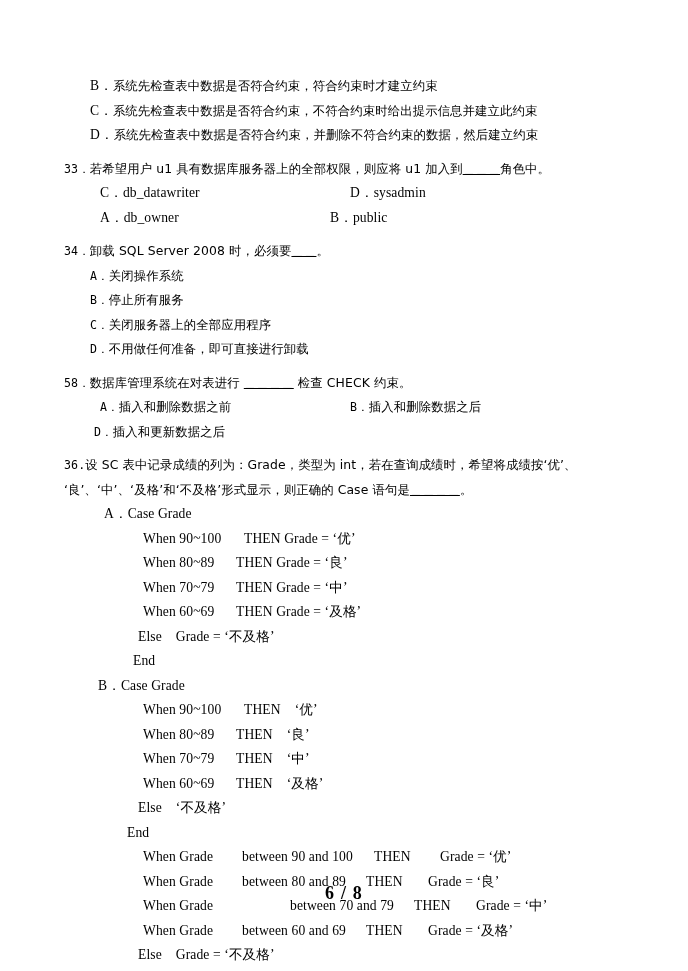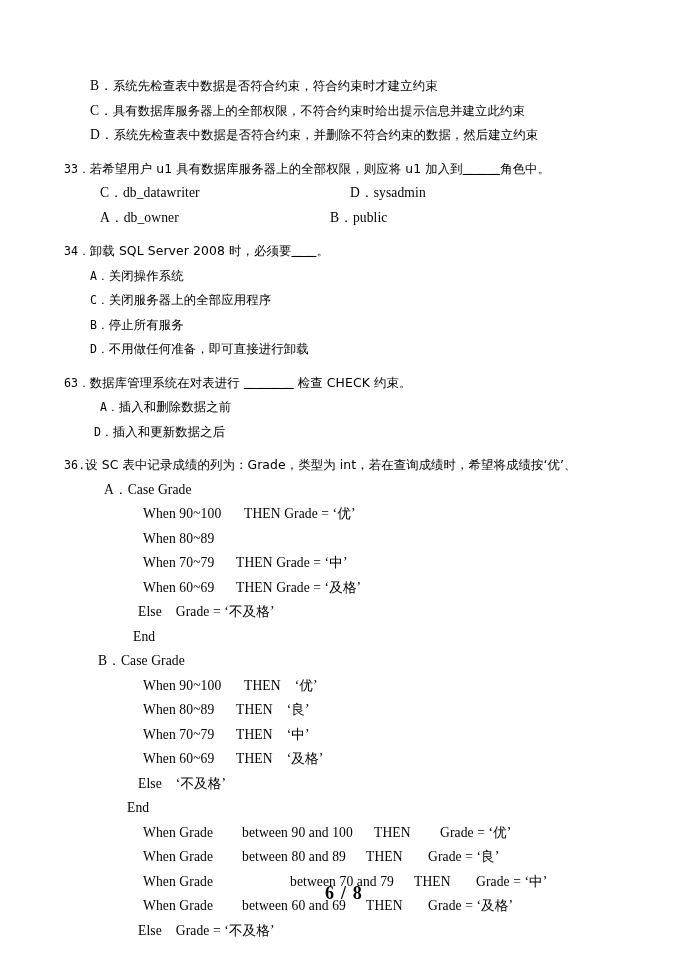--- a/index.html
+++ b/index.html
@@ -87,61 +87,63 @@
   .u-fill { text-decoration: underline; }
 </style>
 </head>
 <body>
 
 <div class="page">
   <div class="body-area">
 
     <div class="qblock">
       <div class="ln cn" style="padding-left:26px;"><span class="serif">B．</span><span class="cn">系统先检查表中数据是否符合约束，符合约束时才建立约束</span></div>
-      <div class="ln cn" style="padding-left:26px;"><span class="serif">C．</span><span class="cn">具有数据库服务器上的全部权限，不符合约束时给出提示信息并建立此约束</span></div>
+      <div class="ln cn" style="padding-left:26px;"><span class="serif">C．</span><span class="cn">系统先检查表中数据是否符合约束，不符合约束时给出提示信息并建立此约束</span></div>
       <div class="ln cn" style="padding-left:26px;"><span class="serif">D．</span><span class="cn">系统先检查表中数据是否符合约束，并删除不符合约束的数据，然后建立约束</span></div>
     </div>
 
     <div class="qblock gap-before">
       <div class="ln cn qhead"><span class="mono">33．</span><span class="cn">若希望用户 u1 具有数据库服务器上的全部权限，则应将 u1 加入到</span><span class="cn u-fill">＿＿＿</span><span class="cn">角色中。</span></div>
       <div class="ln two-col-row ind-opt">
         <span class="col-a-wide"><span class="serif">C．</span><span class="serif">db_datawriter</span></span>
         <span class="col-b"><span class="serif">D．</span><span class="serif">sysadmin</span></span>
       </div>
       <div class="ln two-col-row ind-opt">
         <span class="col-a"><span class="serif">A．</span><span class="serif">db_owner</span></span>
         <span class="col-b"><span class="serif">B．</span><span class="serif">public</span></span>
       </div>
     </div>
 
     <div class="qblock gap-before">
       <div class="ln cn qhead"><span class="mono">34．</span><span class="cn">卸载 SQL  Server  2008 时，必须要</span><span class="cn u-fill">＿＿</span><span class="cn">。</span></div>
       <div class="ln cn ind-opt34"><span class="mono">A．</span><span class="cn">关闭操作系统</span></div>
+      <div class="ln cn ind-opt34"><span class="mono">B．</span><span class="cn">停止所有服务</span></div>
       <div class="ln cn ind-opt34"><span class="mono">C．</span><span class="cn">关闭服务器上的全部应用程序</span></div>
-      <div class="ln cn ind-opt34"><span class="mono">B．</span><span class="cn">停止所有服务</span></div>
       <div class="ln cn ind-opt34"><span class="mono">D．</span><span class="cn">不用做任何准备，即可直接进行卸载</span></div>
     </div>
 
     <div class="qblock gap-before">
-      <div class="ln cn qhead"><span class="mono">63．</span><span class="cn">数据库管理系统在对表进行 </span><span class="cn u-fill">＿＿＿＿</span><span class="cn"> 检查 CHECK 约束。</span></div>
+      <div class="ln cn qhead"><span class="mono">58．</span><span class="cn">数据库管理系统在对表进行 </span><span class="cn u-fill">＿＿＿＿</span><span class="cn"> 检查 CHECK 约束。</span></div>
       <div class="ln two-col-row ind-opt">
         <span class="col-a-wide"><span class="mono">A．</span><span class="cn">插入和删除数据之前</span></span>
+        <span class="col-b"><span class="mono">B．</span><span class="cn">插入和删除数据之后</span></span>
       </div>
       <div class="ln two-col-row" style="padding-left:30px;">
         <span class="col-b"><span class="mono">D．</span><span class="cn">插入和更新数据之后</span></span>
       </div>
     </div>
 
     <div class="qblock gap-before">
       <div class="ln cn" style="white-space:pre;"><span class="mono">36.</span><span class="cn">设 SC 表中记录成绩的列为：Grade，类型为 int，若在查询成绩时，希望将成绩按‘优’、</span></div>
+      <div class="ln cn"><span class="cn">‘良’、‘中’、‘及格’和‘不及格’形式显示，则正确的 Case 语句是</span><span class="cn u-fill">＿＿＿＿</span><span class="cn">。</span></div>
 
       <div>
         <div class="ln serif ind-opt36"><span>A．</span><span>Case Grade</span></div>
         <div class="ln serif crow ind-when"><span style="flex:0 0 101px;">When 90~100</span><span>THEN Grade = ‘优’</span></div>
-        <div class="ln serif crow ind-when"><span style="flex:0 0 93px;">When 80~89</span></div>
+        <div class="ln serif crow ind-when"><span style="flex:0 0 93px;">When 80~89</span><span>THEN Grade = ‘良’</span></div>
         <div class="ln serif crow ind-when"><span style="flex:0 0 93px;">When 70~79</span><span>THEN Grade = ‘中’</span></div>
         <div class="ln serif crow ind-when"><span style="flex:0 0 93px;">When 60~69</span><span>THEN Grade = ‘及格’</span></div>
         <div class="ln serif ind-else">Else    Grade = ‘不及格’</div>
         <div class="ln serif ind-endA">End</div>
       </div>
 
       <div>
         <div class="ln serif" style="padding-left:34px;"><span>B．</span><span>Case Grade</span></div>
         <div class="ln serif crow ind-when"><span style="flex:0 0 101px;">When 90~100</span><span>THEN    ‘优’</span></div>
         <div class="ln serif crow ind-when"><span style="flex:0 0 93px;">When 80~89</span><span>THEN    ‘良’</span></div>

